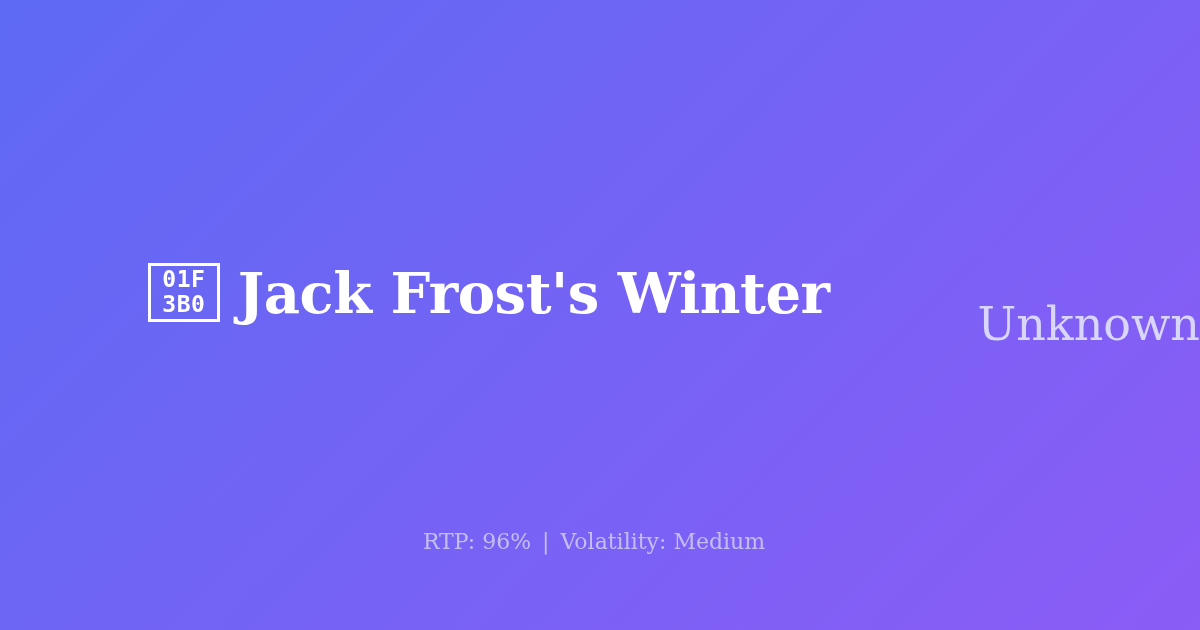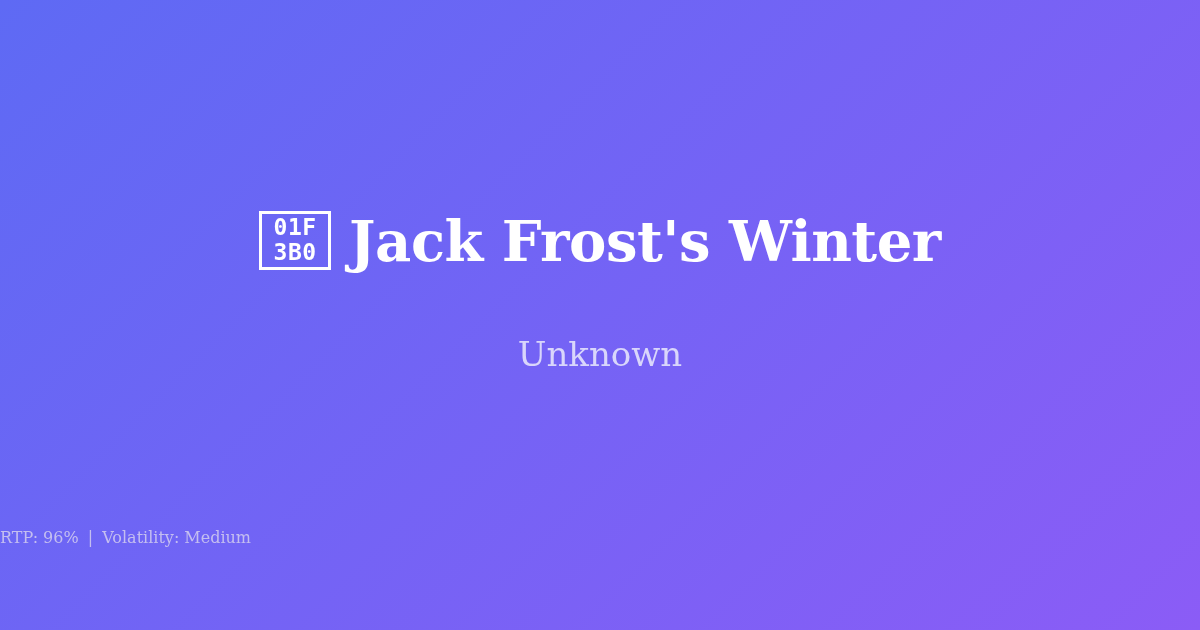--- a/index.html
+++ b/index.html
@@ -24,21 +24,21 @@
     display: flex;
     flex-direction: column;
     align-items: center;
     justify-content: center;
   }
 
   
   .hero {
     width: 100%;
     display: flex;
-    flex-direction: column;
+    flex-direction: row;
     align-items: center;
     justify-content: center;
     margin-top: -44px;
   }
 
   .title-row {
     display: flex;
     align-items: center;
     justify-content: center;
     gap: 18px;
@@ -76,36 +76,37 @@
     font-size: 56px;
     font-weight: 700;
     color: #ffffff;
     line-height: 1.08;
     letter-spacing: -0.5px;
     white-space: nowrap;
   }
 
   .game-provider {
     font-family: "DejaVu Serif", "Liberation Serif", serif;
-    font-size: 34px;
+    font-size: 46px;
     font-weight: 400;
     color: #d9d6fb;
     line-height: 1.2;
     margin-top: 63px;
     text-align: left;
   }
 
   
   .game-meta {
     position: absolute;
     left: 0;
     right: 12px;
     top: 528px;
+    text-align: center;
     font-family: "DejaVu Serif", "Liberation Serif", serif;
-    font-size: 16px;
+    font-size: 22px;
     font-weight: 400;
     color: #c4bef0;
     line-height: 1.3;
     white-space: nowrap;
   }
 
   .meta-sep {
     padding: 0 4px;
     color: #c4bef0;
   }

